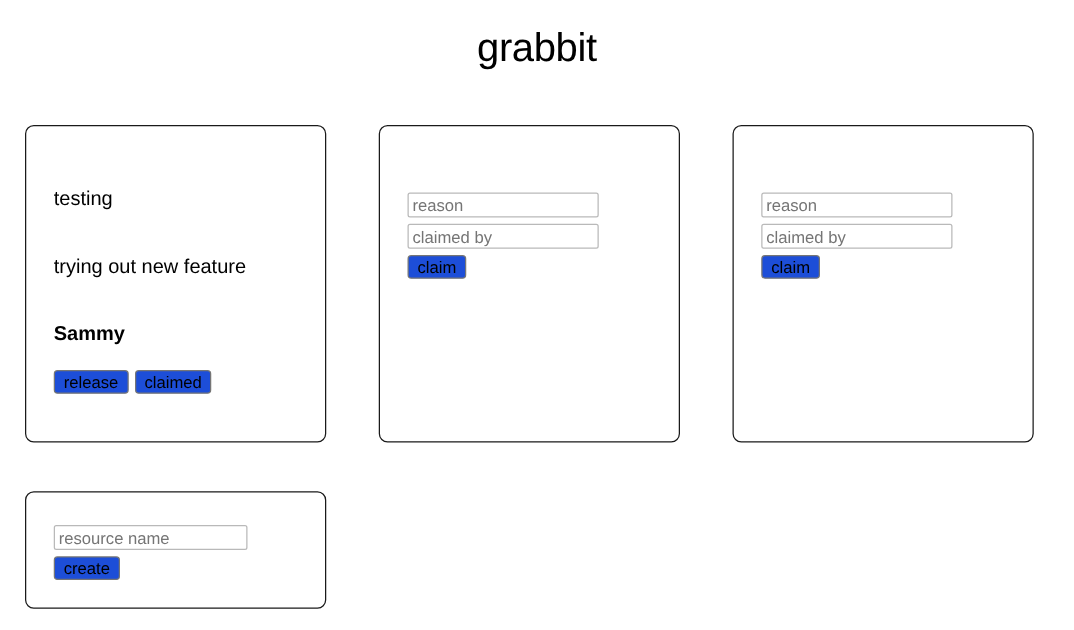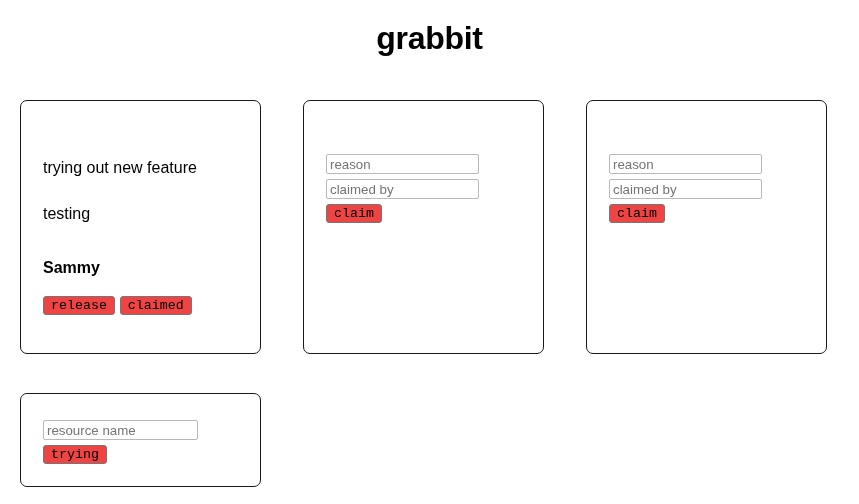--- a/index.html
+++ b/index.html
@@ -12,21 +12,21 @@
     height: 504px;
     font-family: "Liberation Sans", sans-serif;
     color: #000000;
     overflow: hidden;
     position: relative;
   }
 
   .page-title {
     text-align: center;
     font-size: 32px;
-    font-weight: bold;
+    font-weight: normal;
     line-height: 1.1;
     margin: 21px 0 0 0;
     letter-spacing: -0.3px;
   }
 
   .card-row {
     position: absolute;
     top: 100px;
     left: 20px;
     display: flex;
@@ -77,28 +77,28 @@
     color: #000000;
     outline: none;
   }
   .text-input::placeholder {
     color: #757575;
     opacity: 1;
   }
   .text-input.wide { width: 155px; }
 
   .btn {
-    font-family: Liberation Mono, monospace;
+    font-family: Liberation Sans, sans-serif;
     font-size: 13.3px;
     line-height: normal;
     padding: 1px 7px;
     margin: 0;
     border: 1px solid #767676;
     border-radius: 3px;
-    background: #ef4444;
+    background: #1d4ed8;
     color: #000000;
     cursor: default;
   }
 
   .btn-stack {
     margin-top: 19px;
     display: flex;
     flex-direction: row;
     align-items: flex-start;
     gap: 5px;
@@ -119,22 +119,22 @@
   .card-create .field-stack { margin-top: 4px; justify-content: center; }
 </style>
 </head>
 <body>
 
 <h1 class="page-title">grabbit</h1>
 
 <div class="card-row">
 
   <div class="card">
+    <p class="card-line heading">testing</p>
     <p class="card-line reason">trying out new feature</p>
-    <p class="card-line heading">testing</p>
     <p class="card-line holder">Sammy</p>
     <div class="btn-stack">
       <button class="btn" type="button">release</button>
       <button class="btn" type="button">claimed</button>
     </div>
   </div>
 
   <div class="card">
     <div class="field-stack">
       <input class="text-input" type="text" placeholder="reason" style="">
@@ -149,15 +149,15 @@
       <input class="text-input" type="text" placeholder="claimed by" style="">
       <button class="btn" type="button">claim</button>
     </div>
   </div>
 
 </div>
 
 <div class="card-create">
   <div class="field-stack">
     <input class="text-input wide" type="text" placeholder="resource name" style="">
-    <button class="btn" type="button">trying</button>
+    <button class="btn" type="button">create</button>
   </div>
 </div>
 
 </body></html>

